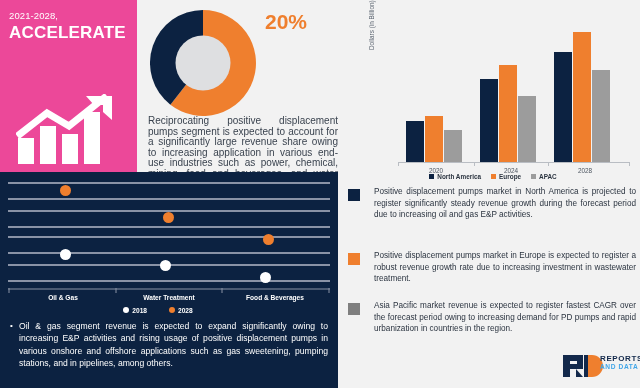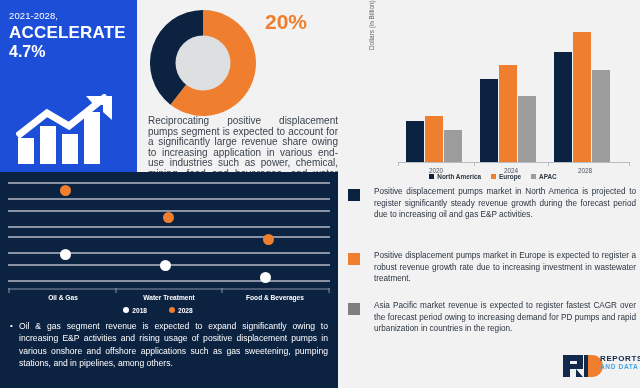--- a/index.html
+++ b/index.html
@@ -8,21 +8,21 @@
     background:#f2f2f2;
     font-family:"Liberation Sans", sans-serif;
     overflow:hidden;
     position:relative;
   }
   .page{position:relative;width:640px;height:388px;}
 
   
   .orange-panel{
     position:absolute;left:0;top:0;width:137px;height:172px;
-    background:#1d4ed8;color:#fff;box-sizing:border-box;
+    background:#ec4899;color:#fff;box-sizing:border-box;
     padding:10px 9px 0 9px;
   }
   .op-line1{font-size:9.5px;line-height:12px;letter-spacing:.1px;}
   .op-accel{font-size:17px;font-weight:bold;line-height:20px;letter-spacing:.2px;margin-top:1px;}
   .op-line3{font-size:9.5px;line-height:12px;margin-top:1px;}
   .op-cagr{font-size:16px;font-weight:bold;line-height:18px;}
   .growth-svg{position:absolute;left:16px;bottom:6px;}
 
   
   .donut-wrap{position:absolute;left:150px;top:10px;width:106px;height:106px;}
@@ -86,21 +86,20 @@
   .logo-r2{font-size:6.6px;font-weight:bold;color:#41a6e8;letter-spacing:.6px;line-height:8px;}
 </style>
 </head>
 <body>
 
 <div class="page">
 
   <div class="orange-panel">
     <div class="op-line1">2021-2028,</div>
     <div class="op-accel">ACCELERATE</div>
-    <div class="op-cagr">4.7%</div>
     <svg class="growth-svg" width="104" height="72" viewBox="0 0 104 72">
       <rect x="2" y="44" width="16" height="26" fill="#ffffff"></rect>
       <rect x="24" y="32" width="16" height="38" fill="#ffffff"></rect>
       <rect x="46" y="40" width="16" height="30" fill="#ffffff"></rect>
       <rect x="68" y="18" width="16" height="52" fill="#ffffff"></rect>
       <path d="M4 40 L31 19 L53 32 L88 4" stroke="#ffffff" stroke-width="7" fill="none" stroke-linecap="square"></path>
       <path d="M70 2 L96 2 L96 26 L87 18 L87 11 L78 11 Z" fill="#ffffff"></path>
     </svg>
   </div>
 

